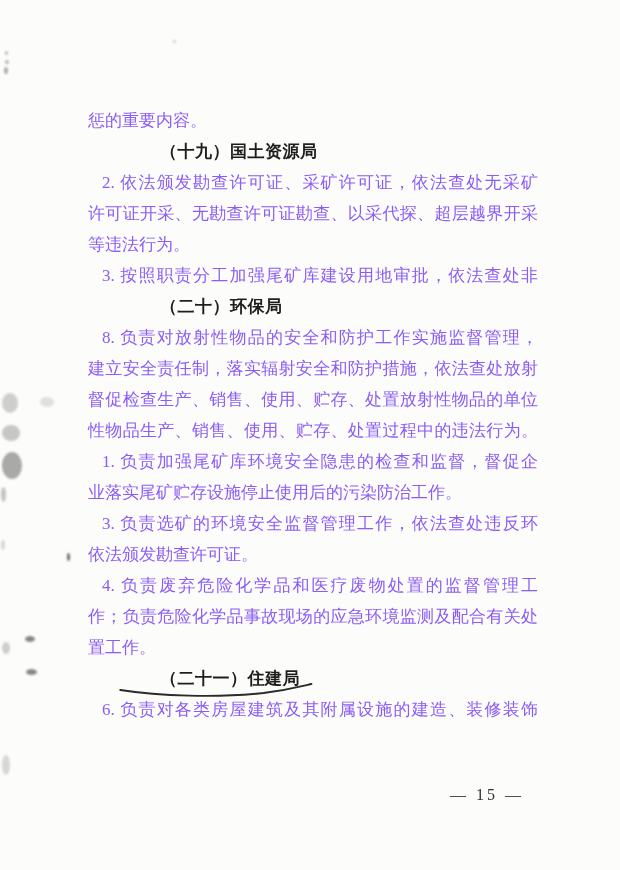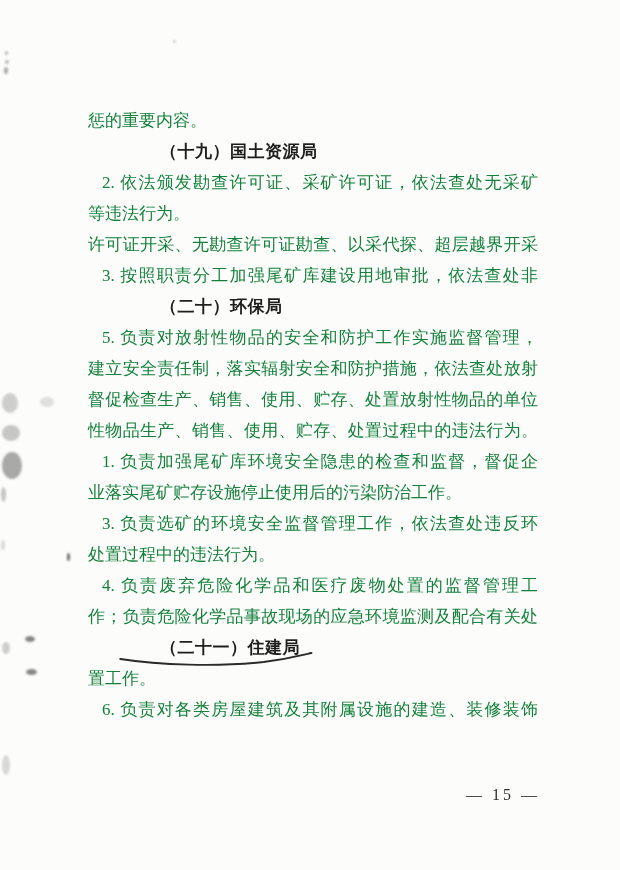--- a/index.html
+++ b/index.html
@@ -14,21 +14,21 @@
   .doc{
     position:absolute;
     left:88px;top:105px;
     width:450px;
   }
   .line{
     height:31px;
     line-height:31px;
     font-size:17px;
     white-space:nowrap;
-    color:#15803d;
+    color:#8b5cf6;
     text-rendering:optimizeLegibility;
   }
   .line.just{
     white-space:normal;
     text-align:justify;
     text-align-last:justify;
     text-justify:inter-character;
   }
   .line.num-indent{ text-indent:14px; }
   .line.heading{
@@ -44,55 +44,55 @@
     left:-6px;
     bottom:-7px;
     width:calc(100% + 22px);
     height:16px;
     overflow:visible;
     pointer-events:none;
   }
   .pagenum{
     position:absolute;
     top:786px;
-    right:80px;
+    right:96px;
     font-size:16px;
     letter-spacing:3px;
     color:#2e2e2e;
   }
   
   .smudge{ position:absolute; border-radius:50%; filter:blur(1px); }
 </style>
 </head>
 <body>
 
 <div class="page">
 
   <div class="doc">
       <div class="line body">惩的重要内容。</div>
       <div class="line heading"><span class="h-text">（十九）国土资源局</span></div>
       <div class="line body just num-indent">2. 依法颁发勘查许可证、采矿许可证，依法查处无采矿</div>
+      <div class="line body just">许可证开采、无勘查许可证勘查、以采代探、超层越界开采</div>
       <div class="line body">等违法行为。</div>
-      <div class="line body just">许可证开采、无勘查许可证勘查、以采代探、超层越界开采</div>
       <div class="line body just num-indent">3. 按照职责分工加强尾矿库建设用地审批，依法查处非</div>
       <div class="line heading"><span class="h-text">（二十）环保局</span></div>
-      <div class="line body just num-indent">5. 负责对放射性物品的安全和防护工作实施监督管理，</div>
+      <div class="line body just num-indent">8. 负责对放射性物品的安全和防护工作实施监督管理，</div>
       <div class="line body just">建立安全责任制，落实辐射安全和防护措施，依法查处放射</div>
       <div class="line body just">督促检查生产、销售、使用、贮存、处置放射性物品的单位</div>
       <div class="line body just">性物品生产、销售、使用、贮存、处置过程中的违法行为。</div>
       <div class="line body just num-indent">1. 负责加强尾矿库环境安全隐患的检查和监督，督促企</div>
       <div class="line body">业落实尾矿贮存设施停止使用后的污染防治工作。</div>
       <div class="line body just num-indent">3. 负责选矿的环境安全监督管理工作，依法查处违反环</div>
-      <div class="line body">处置过程中的违法行为。</div>
+      <div class="line body">依法颁发勘查许可证。</div>
       <div class="line body just num-indent">4. 负责废弃危险化学品和医疗废物处置的监督管理工</div>
       <div class="line body just">作；负责危险化学品事故现场的应急环境监测及配合有关处</div>
+      <div class="line body">置工作。</div>
       <div class="line heading"><span class="h-text">（二十一）住建局<svg class="hand-underline" viewBox="0 0 170 16" preserveAspectRatio="none">
             <path d="M2,5 C 35,11 85,13 125,8 C 145,5 155,2 166,-1" fill="none" stroke="#2b2b2b" stroke-width="1.9" stroke-linecap="round"></path>
           </svg></span></div>
-      <div class="line body">置工作。</div>
       <div class="line body just num-indent">6. 负责对各类房屋建筑及其附属设施的建造、装修装饰</div>
     </div>
 
   <div class="pagenum">— 15 —</div>
 
   <div class="smudge" style="left:5px;top:51px;width:3px;height:4px;background:rgba(100,100,100,.45);"></div>
   <div class="smudge" style="left:5px;top:60px;width:4px;height:4px;background:rgba(100,100,100,.45);"></div>
   <div class="smudge" style="left:4px;top:67px;width:4px;height:7px;background:rgba(90,90,90,.5);"></div>
   <div class="smudge" style="left:173px;top:40px;width:3px;height:3px;background:rgba(140,140,140,.4);"></div>
   <div class="smudge" style="left:2px;top:393px;width:16px;height:20px;background:rgba(120,120,120,.35);"></div>

